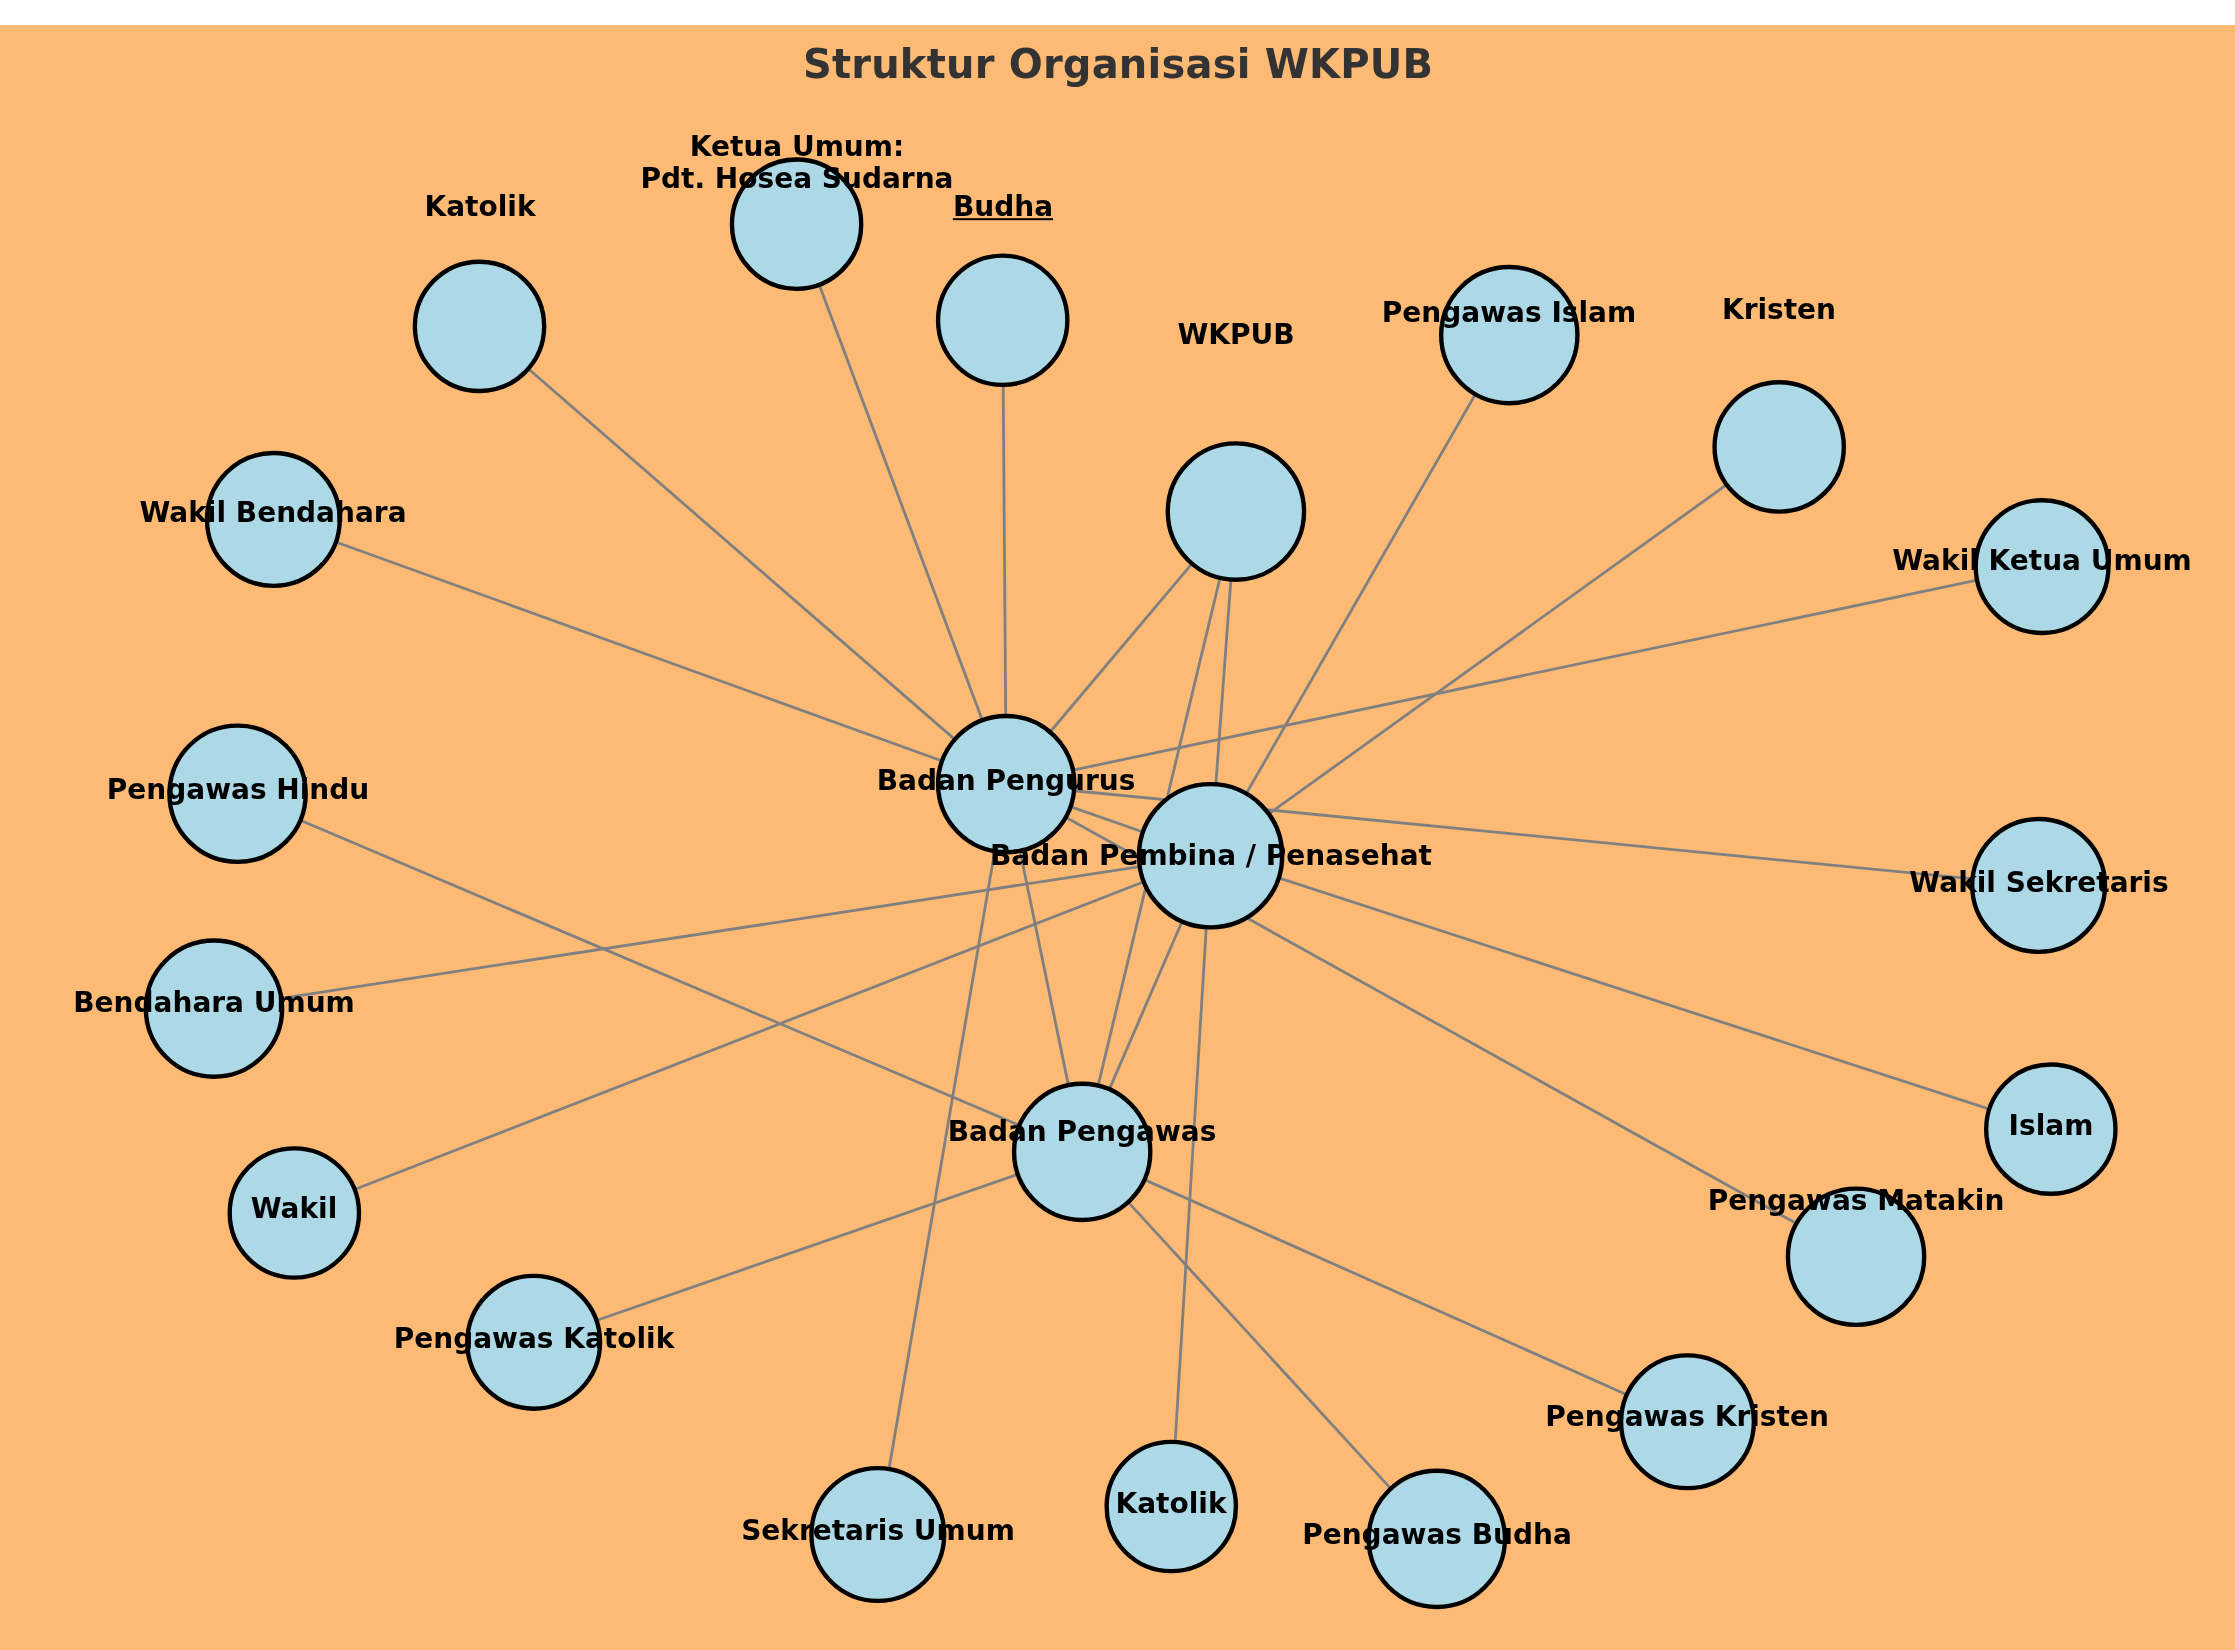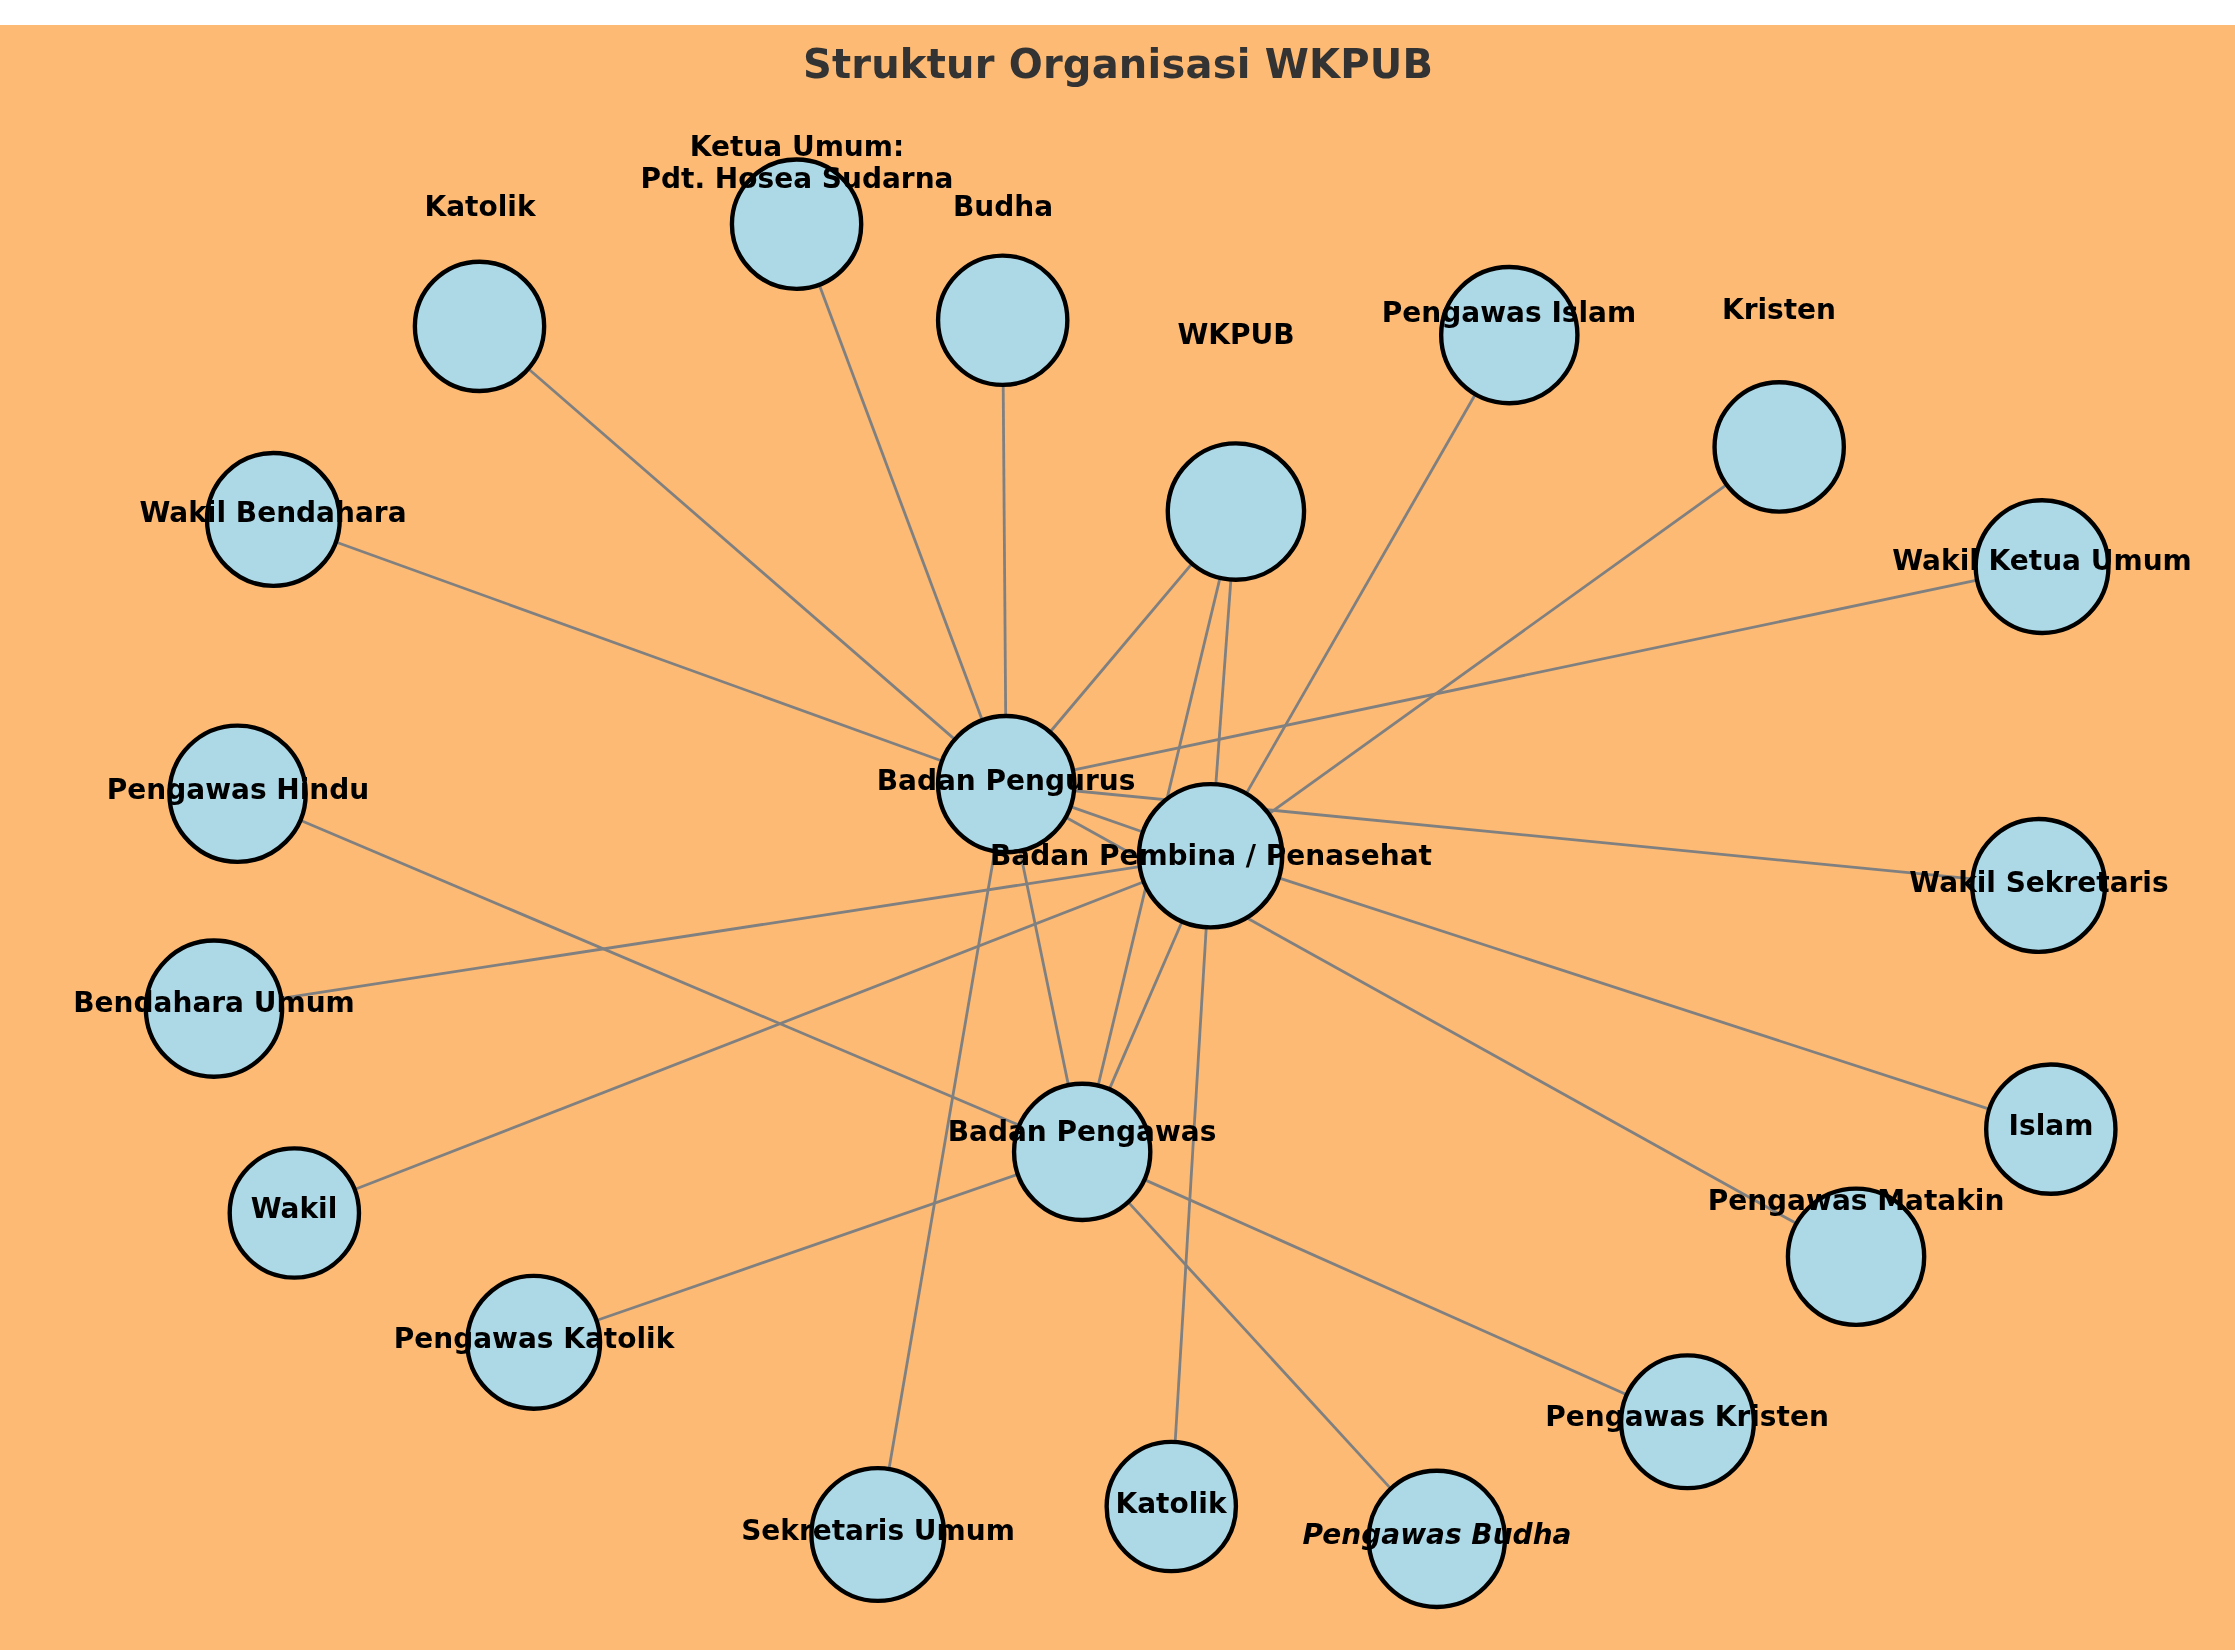--- a/index.html
+++ b/index.html
@@ -124,36 +124,36 @@
         <ellipse cx="1341" cy="1696" rx="74" ry="74" class="node-ellipse" fill="#ADD8E6" stroke="#000000"></ellipse>
         <ellipse cx="1645" cy="1733" rx="78" ry="78" class="node-ellipse" fill="#ADD8E6" stroke="#000000"></ellipse>
         <ellipse cx="1005" cy="1728" rx="76" ry="76" class="node-ellipse" fill="#ADD8E6" stroke="#000000"></ellipse>
       </g>
   </svg>
 
   <div id="labels-layer">
       <div class="node-label" style="left: 797px; top: 138px; color: rgb(0, 0, 0);">Ketua Umum:
 Pdt. Hosea Sudarna</div>
       <div class="node-label" style="left: 480px; top: 182px; color: rgb(0, 0, 0);">Katolik</div>
-      <div class="node-label" style="left: 1003px; top: 182px; color: rgb(0, 0, 0);">Budha</div>
+      <div class="node-label" style="left: 1003px; top: 182px; color: rgb(0, 0, 0); text-decoration: underline;">Budha</div>
       <div class="node-label" style="left: 1509px; top: 288px; color: rgb(0, 0, 0);">Pengawas Islam</div>
       <div class="node-label" style="left: 1779px; top: 285px; color: rgb(0, 0, 0);">Kristen</div>
       <div class="node-label" style="left: 1236px; top: 310px; color: rgb(0, 0, 0);">WKPUB</div>
       <div class="node-label" style="left: 2042px; top: 536px; color: rgb(0, 0, 0); text-align: center;">Wakil Ketua Umum</div>
       <div class="node-label" style="left: 273px; top: 488px; color: rgb(0, 0, 0);">Wakil Bendahara</div>
       <div class="node-label" style="left: 238px; top: 765px; color: rgb(0, 0, 0);">Pengawas Hindu</div>
       <div class="node-label" style="left: 214px; top: 978px; color: rgb(0, 0, 0);">Bendahara Umum</div>
       <div class="node-label" style="left: 1006px; top: 756px; color: rgb(0, 0, 0);">Badan Pengurus</div>
       <div class="node-label" style="left: 1211px; top: 831px; color: rgb(0, 0, 0);">Badan Pembina / Penasehat</div>
       <div class="node-label" style="left: 2039px; top: 858px; color: rgb(0, 0, 0);">Wakil Sekretaris</div>
       <div class="node-label" style="left: 294px; top: 1184px; color: rgb(0, 0, 0);">Wakil</div>
       <div class="node-label" style="left: 2051px; top: 1101px; color: rgb(0, 0, 0);">Islam</div>
       <div class="node-label" style="left: 1082px; top: 1107px; color: rgb(0, 0, 0);">Badan Pengawas</div>
       <div class="node-label" style="left: 1856px; top: 1176px; color: rgb(0, 0, 0);">Pengawas Matakin</div>
       <div class="node-label" style="left: 534px; top: 1314px; color: rgb(0, 0, 0);">Pengawas Katolik</div>
       <div class="node-label" style="left: 1687px; top: 1392px; color: rgb(0, 0, 0);">Pengawas Kristen</div>
       <div class="node-label" style="left: 1171px; top: 1479px; color: rgb(0, 0, 0);">Katolik</div>
-      <div class="node-label" style="left: 1437px; top: 1510px; color: rgb(0, 0, 0); font-style: italic;">Pengawas Budha</div>
+      <div class="node-label" style="left: 1437px; top: 1510px; color: rgb(0, 0, 0);">Pengawas Budha</div>
       <div class="node-label" style="left: 878px; top: 1506px; color: rgb(0, 0, 0);">Sekretaris Umum</div>
     </div>
 
 </div>
 
 
 </body></html>

